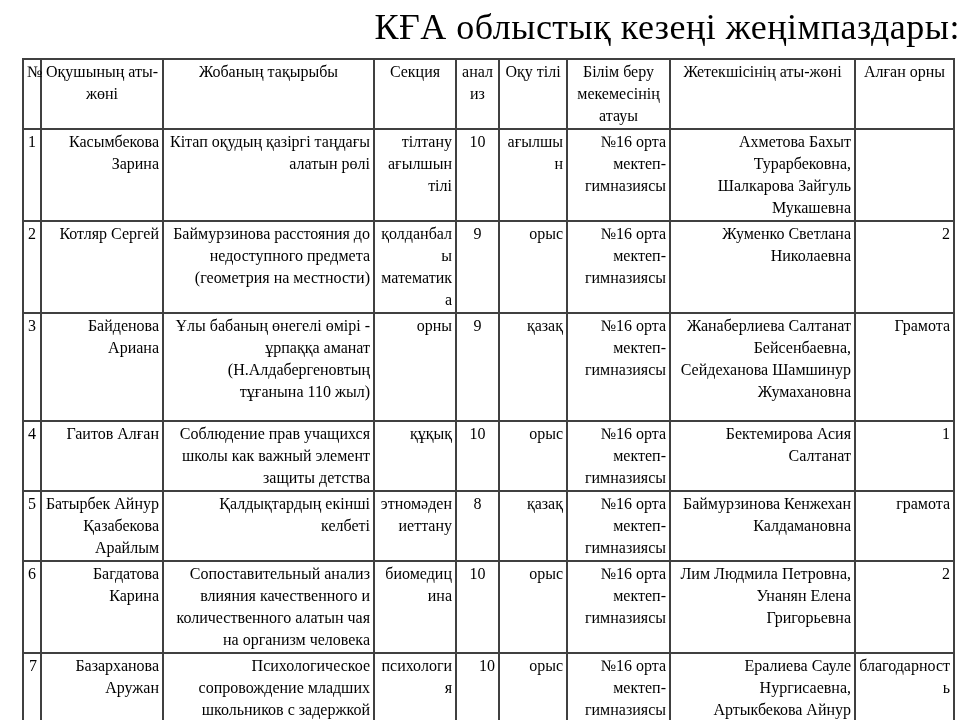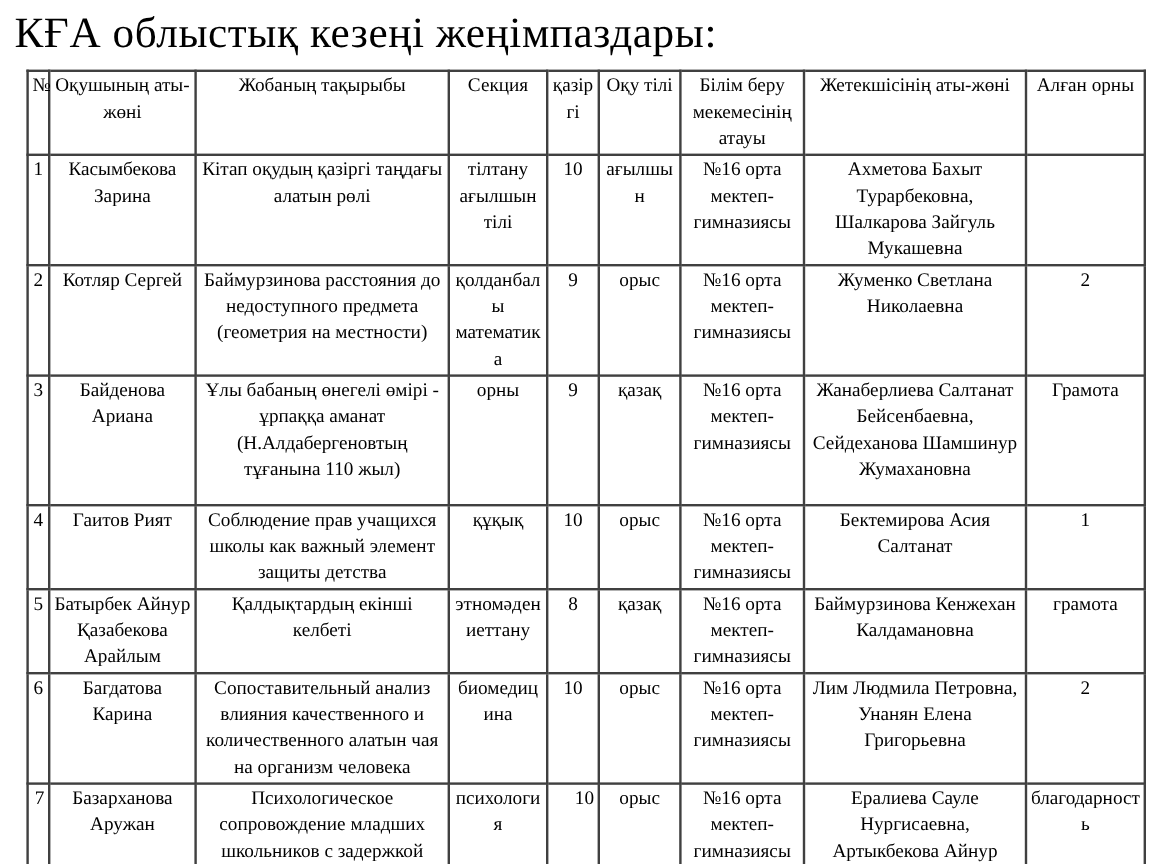--- a/index.html
+++ b/index.html
@@ -13,21 +13,21 @@
   }
   .page {
     position: relative;
     width: 960px;
     height: 720px;
     overflow: hidden;
     background: #ffffff;
   }
   h1.title {
     margin-top: 6px;
-    text-align: left;
+    text-align: right;
     font-size: 36px;
     font-weight: 500;
     letter-spacing: 0.5px;
     color: #000000;
     padding-left: 12px;
   }
   table.results {
     margin-left: 22px;
     margin-top: 10px;
     width: 931px;
@@ -42,21 +42,21 @@
     padding: 1px 3px;
     font-size: 16px;
     line-height: 22px;
     overflow-wrap: break-word;
     word-wrap: break-word;
     font-weight: normal;
   }
   table.results th { text-align: center; }
   
   table.results td.al-center { text-align: center; }
-  table.results td.al-left   { text-align: center; }
+  table.results td.al-left   { text-align: right; }
   
   table.results tbody tr:last-child td:nth-child(1),
   table.results tbody tr:last-child td:nth-child(5) { text-align: right; }
 </style>
 </head>
 <body>
 
 <div class="page">
   <h1 class="title">КҒА облыстық кезеңі жеңімпаздары:</h1>
 
@@ -71,21 +71,21 @@
       <col style="width:103px">
       <col style="width:185px">
       <col style="width:99px">
     </colgroup>
     <thead>
         <tr style="height: 67px;">
           <th>№</th>
           <th>Оқушының аты-жөні</th>
           <th>Жобаның тақырыбы</th>
           <th>Секция</th>
-          <th>қазіргі</th>
+          <th>анализ</th>
           <th>Оқу тілі</th>
           <th>Білім беру мекемесінің атауы</th>
           <th>Жетекшісінің аты-жөні</th>
           <th>Алған орны</th>
         </tr>
       </thead>
     <tbody>
         <tr style="height: 89px;">
           <td class="al-center">1</td>
           <td class="al-left">Касымбекова Зарина</td>
@@ -114,21 +114,21 @@
           <td class="al-left">Ұлы бабаның өнегелі өмірі  - ұрпаққа аманат (Н.Алдабергеновтың тұғанына 110 жыл)</td>
           <td class="al-left">орны</td>
           <td class="al-center">9</td>
           <td class="al-left">қазақ</td>
           <td class="al-left">№16 орта мектеп-гимназиясы</td>
           <td class="al-left">Жанаберлиева Салтанат Бейсенбаевна, Сейдеханова Шамшинур Жумахановна</td>
           <td class="al-left">Грамота</td>
         </tr>
         <tr style="height: 68px;">
           <td class="al-center">4</td>
-          <td class="al-left">Гаитов Рият</td>
+          <td class="al-left">Гаитов Алған</td>
           <td class="al-left">Соблюдение прав учащихся школы как важный элемент защиты детства</td>
           <td class="al-left">құқық</td>
           <td class="al-center">10</td>
           <td class="al-left">орыс</td>
           <td class="al-left">№16 орта мектеп-гимназиясы</td>
           <td class="al-left">Бектемирова Асия Салтанат</td>
           <td class="al-left">1</td>
         </tr>
         <tr style="height: 67px;">
           <td class="al-center">5</td>

